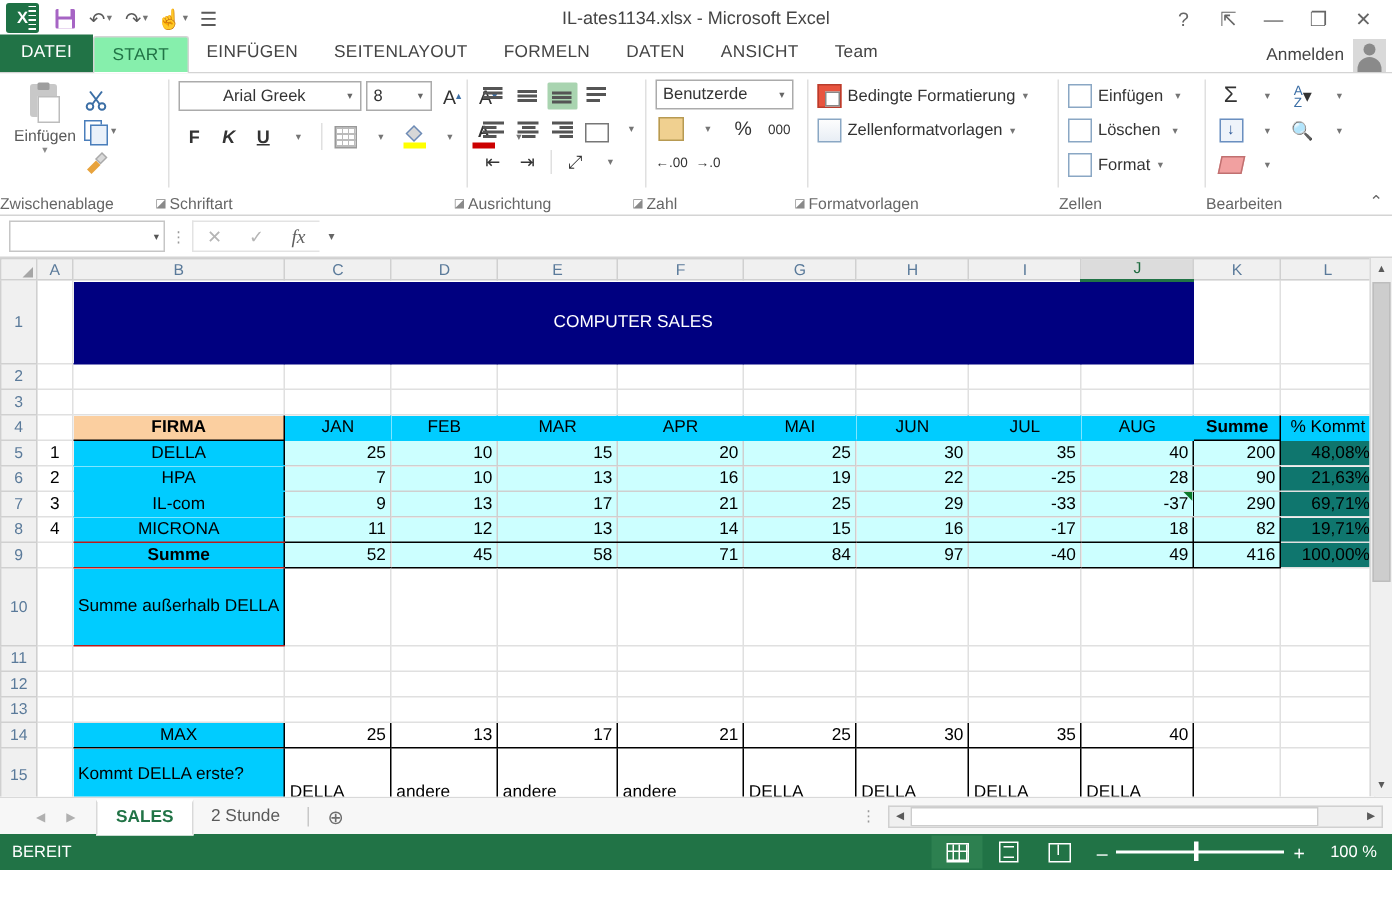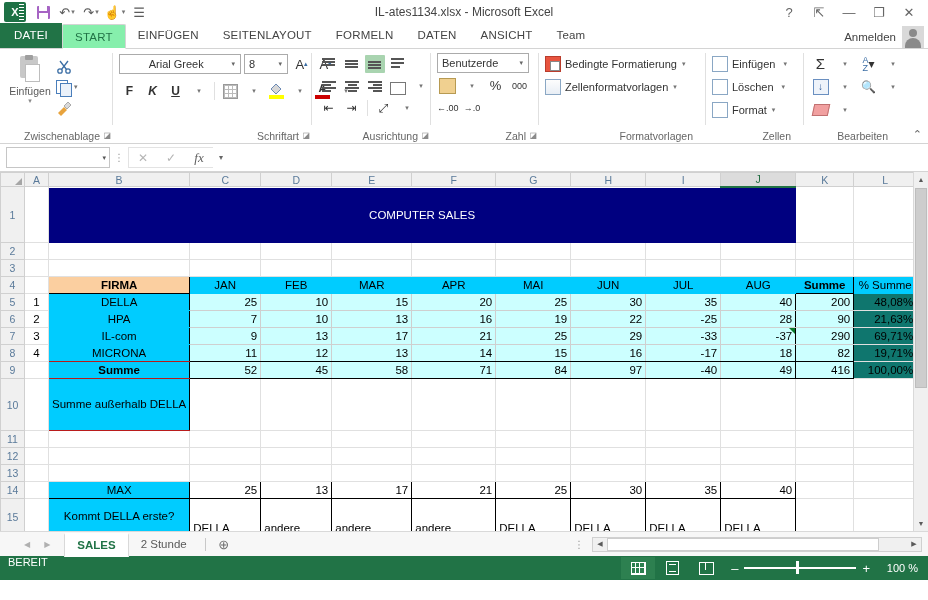--- a/index.html
+++ b/index.html
@@ -78,21 +78,21 @@
 
   
   .ribbon {
     height: 95px; background:#fff; display:flex;
     border-bottom:1px solid #d4d4d4; position:relative;
   }
   .rgroup { position:relative; display:flex; flex-direction:column; height:95px; }
   .rgroup-body { flex:1; display:flex; align-items:flex-start; padding: 3px 4px 0 4px; }
   .rgroup-label {
     height: 15px; line-height:15px; font-size:10.5px; color:#666;
-    text-align:right; position:relative; padding-right:12px;
+    text-align:left; position:relative; padding-right:12px;
   }
   .rgroup-label .dlg {
     position:absolute; right:1px; bottom:1px; font-size:8px; color:#8a8a8a;
   }
   .rsep { width:1px; background:#e0e0e0; margin: 4px 0 18px 0; }
 
   
   .clip-paste {
     width:52px; display:flex; flex-direction:column; align-items:center; padding-top:4px;
   }
@@ -233,21 +233,21 @@
   .cell.firma.bot { border-bottom:1px solid #b91c1c; }
   .cell.firma.top { border-top:1px solid #000; }
   .cell.data { background:#ccffff; text-align:right; border:1px solid #cfcfcf; }
   .cell.data.lft { border-left:1px solid #000; }
   .cell.data.rgt { border-right:1px solid #000; }
   .cell.data.topb { border-top:1px solid #000; }
   .cell.data.botb { border-bottom:1px solid #000; }
   .cell.pctcell { background:#0f766e; text-align:right; border:1px solid #e0e0e0; }
   .cell.maxlbl { background:#00ccff; text-align:center; border:1px solid #000; }
   .cell.maxval { background:#fff; text-align:right; border:1px solid #000; }
-  .cell.kommt { background:#00ccff; text-align:center; border:1px solid #000; }
+  .cell.kommt { background:#00ccff; text-align:left; border:1px solid #000; }
   .cell.andere { background:#fff; text-align:left; border:1px solid #000; vertical-align:bottom; }
   .multi { white-space:normal; line-height:13px; text-align:center; }
   .marker { position:relative; }
   .marker::after{
     content:""; position:absolute; right:0; top:0;
     border-top:6px solid #0a7a2a; border-left:6px solid transparent;
   }
   .vscroll {
     position:absolute; right:0; top:0; width:15px; bottom:0; background:#f0f0f0;
     border-left:1px solid #d9d9d9;
@@ -275,21 +275,21 @@
   .hdots{margin-left:auto;color:#999;font-size:10px;padding:0 8px;letter-spacing:0;}
   .hscroll{
     width:330px;height:15px;border:1px solid #d0d0d0;background:#f0f0f0;display:flex;align-items:center;margin-right:6px;
   }
   .hs-btn{width:14px;height:13px;display:flex;align-items:center;justify-content:center;font-size:7px;color:#5a5a5a;}
   .hs-track{flex:1;height:13px;position:relative;}
   .hs-thumb{position:absolute;left:0;top:0;height:13px;width:272px;background:#fff;border:1px solid #cdcdcd;}
 
   
   .statusbar {
-    height: 24px; background:#217346; display:flex; 
+    height: 24px; background:#217346; display:flex; align-items:center;
     color:#fff; font-size:11px; padding-left:8px;
   }
   .sb-right{margin-left:auto;display:flex;align-items:center;padding-right:10px;gap:0;}
   .view-btn{width:34px;height:22px;display:flex;align-items:center;justify-content:center;}
   .view-btn.active{background:#2d8050;}
   .vb-grid{width:15px;height:13px;border:1.5px solid #fff;display:grid;grid-template-columns:1fr 1fr 1fr;grid-template-rows:1fr 1fr;}
   .vb-grid i{border-right:1px solid #fff;border-bottom:1px solid #fff;}
   .vb-page{width:13px;height:14px;border:1.5px solid #fff;position:relative;}
   .vb-page::after{content:"";position:absolute;left:2px;top:2px;right:2px;bottom:2px;border-top:1.5px solid #fff;border-bottom:1.5px solid #fff;}
   .vb-brk{width:15px;height:13px;border:1.5px solid #fff;position:relative;}
@@ -735,21 +735,21 @@
         <td class="cell hdr-firma">FIRMA</td>
         <td class="cell hdr-month">JAN</td>
         <td class="cell hdr-month">FEB</td>
         <td class="cell hdr-month">MAR</td>
         <td class="cell hdr-month">APR</td>
         <td class="cell hdr-month">MAI</td>
         <td class="cell hdr-month">JUN</td>
         <td class="cell hdr-month">JUL</td>
         <td class="cell hdr-month">AUG</td>
         <td class="cell hdr-summe">Summe</td>
-        <td class="cell hdr-pct">% Summe</td>
+        <td class="cell hdr-pct">% Kommt</td>
       </tr>
 
       <tr>
         <td class="rowhdr">5</td>
         <td class="cell c">1</td>
         <td class="cell firma top">DELLA</td>
         <td class="cell data topb lft">25</td>
         <td class="cell data topb">10</td>
         <td class="cell data topb">15</td>
         <td class="cell data topb">20</td>

